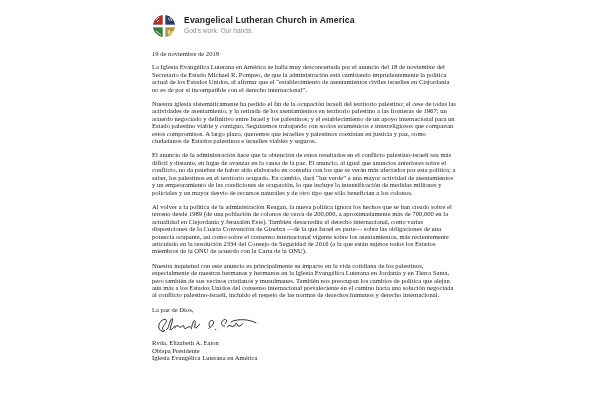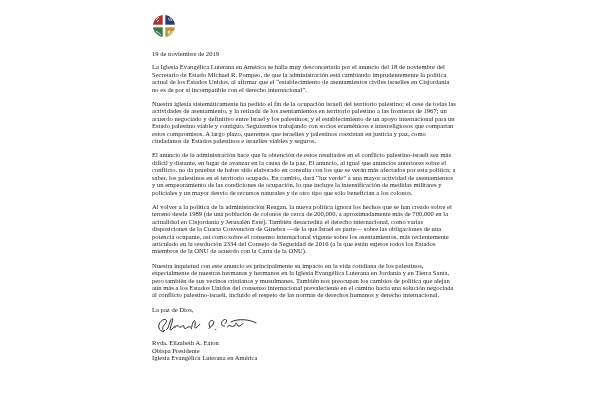--- a/index.html
+++ b/index.html
@@ -76,20 +76,24 @@
           <rect x="12" y="13" width="12" height="13" fill="#b5983d"></rect>
           <path d="M4,7 l3,-3 M5,9 l2,-2" stroke="#ffffff" stroke-width="0.8" fill="none"></path>
           <path d="M16,5 l2,3 M18,4 l2,4" stroke="#ffffff" stroke-width="0.8" fill="none"></path>
           <path d="M4,18 q3,2 5,4 M4,21 q2,1 3,2" stroke="#ffffff" stroke-width="0.8" fill="none"></path>
           <path d="M17,17 l0,5 M15.5,19 l3,0 M19,21 l1.5,-3" stroke="#ffffff" stroke-width="0.8" fill="none"></path>
           <rect x="10.7" y="0" width="2.6" height="26" fill="#ffffff"></rect>
           <rect x="0" y="11.7" width="24" height="2.6" fill="#ffffff"></rect>
         </g>
       </svg>
     </span>
+    <span>
+      <div class="org-name">Evangelical Lutheran Church in America</div>
+      <div class="tagline">God's work. Our hands.</div>
+    </span>
   </div>
 
   <div class="letter-body">
     <div class="date">19 de noviembre de 2019</div>
 
     <p>La Iglesia Evangélica Luterana en América se halla muy desconcertada por el anuncio del 18 de noviembre del Secretario de Estado Michael R. Pompeo, de que la administración está cambiando imprudentemente la política actual de los Estados Unidos, al afirmar que el “establecimiento de asentamientos civiles israelíes en Cisjordania no es de por sí incompatible con el derecho internacional”.</p>
     <p>Nuestra iglesia sistemáticamente ha pedido el fin de la ocupación israelí del territorio palestino; el cese de todas las actividades de asentamiento, y la retirada de los asentamientos en territorio palestino a las fronteras de 1967; un acuerdo negociado y definitivo entre Israel y los palestinos; y el establecimiento de un apoyo internacional para un Estado palestino viable y contiguo. Seguiremos trabajando con socios ecuménicos e interreligiosos que compartan estos compromisos. A largo plazo, queremos que israelíes y palestinos coexistan en justicia y paz, como ciudadanos de Estados palestinos e israelíes viables y seguros.</p>
     <p>El anuncio de la administración hace que la obtención de estos resultados en el conflicto palestino-israelí sea más difícil y distante, en lugar de avanzar en la causa de la paz. El anuncio, al igual que anuncios anteriores sobre el conflicto, no da pruebas de haber sido elaborado en consulta con los que se verán más afectados por esta política; a saber, los palestinos en el territorio ocupado. En cambio, dará “luz verde” a una mayor actividad de asentamientos y un empeoramiento de las condiciones de ocupación, lo que incluye la intensificación de medidas militares y policiales y un mayor desvío de recursos naturales y de otro tipo que sólo benefician a los colonos.</p>
     <p>Al volver a la política de la administración Reagan, la nueva política ignora los hechos que se han creado sobre el terreno desde 1989 (de una población de colonos de cerca de 200,000, a aproximadamente más de 700,000 en la actualidad en Cisjordania y Jerusalén Este). También desacredita el derecho internacional, como varias disposiciones de la Cuarta Convención de Ginebra —de la que Israel es parte— sobre las obligaciones de una potencia ocupante, así como sobre el consenso internacional vigente sobre los asentamientos, más recientemente articulado en la resolución 2334 del Consejo de Seguridad de 2016 (a la que están sujetos todos los Estados miembros de la ONU de acuerdo con la Carta de la ONU).</p>
     <p>Nuestra inquietud con este anuncio es principalmente su impacto en la vida cotidiana de los palestinos, especialmente de nuestras hermanas y hermanos en la Iglesia Evangélica Luterana en Jordania y en Tierra Santa, pero también de sus vecinos cristianos y musulmanes. También nos preocupan los cambios de política que alejan aún más a los Estados Unidos del consenso internacional prevaleciente en el camino hacia una solución negociada al conflicto palestino-israelí, incluido el respeto de las normas de derechos humanos y derecho internacional.</p>

